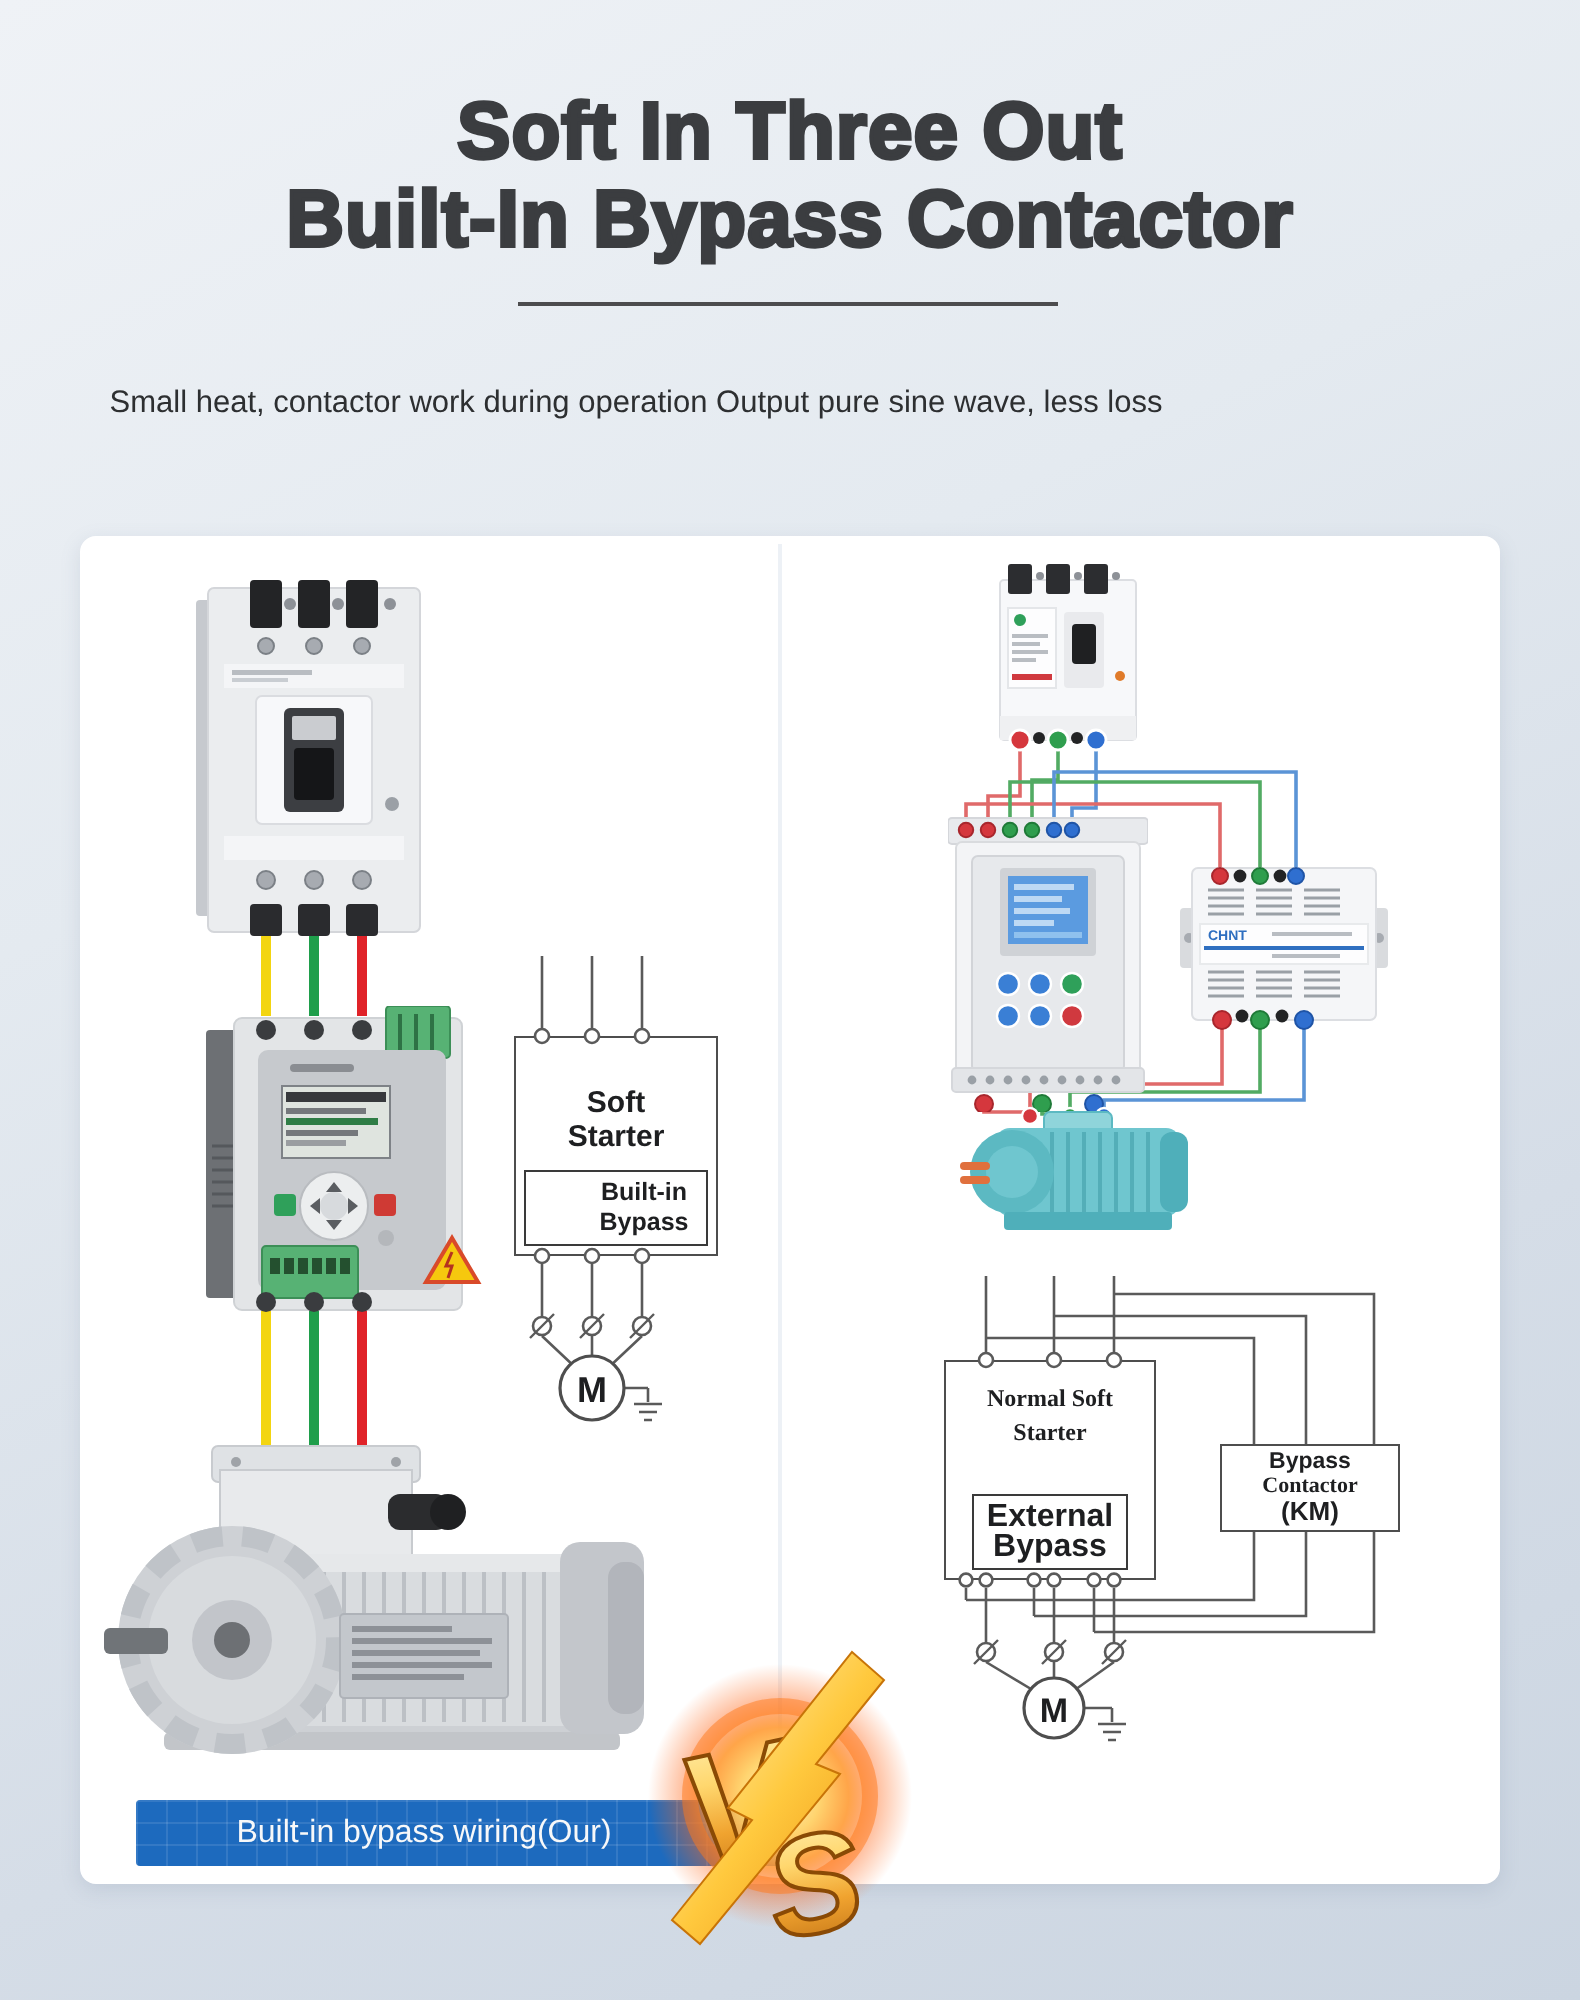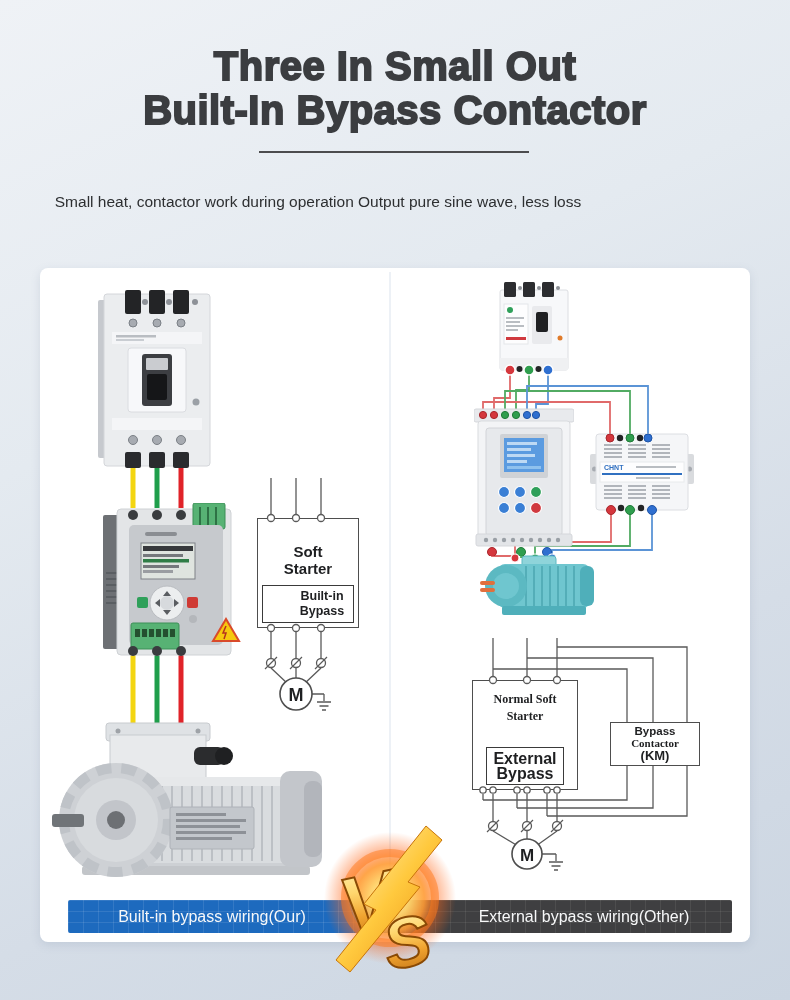--- a/index.html
+++ b/index.html
@@ -36,21 +36,21 @@
   .banner-right{left:390px;width:342px;background-color:#3f3f41;padding-left:46px;box-sizing:border-box;
           background-image:linear-gradient(rgba(255,255,255,.07) 1px,transparent 1px),
                            linear-gradient(90deg,rgba(255,255,255,.07) 1px,transparent 1px);}
 </style>
 </head>
 <body>
 
 <div id="page">
 
   <div class="title">
-    <div>Three In Small Out</div>
+    <div>Soft In Three Out</div>
     <div>Built-In Bypass Contactor</div>
   </div>
   <div class="title-divider"></div>
   <div class="subtitle">
     <div>Small heat, contactor work during operation Output pure sine wave, less loss</div>
   </div>
 
   <div class="card"></div>
   <div class="center-divider"></div>
 
@@ -411,23 +411,20 @@
 
     <circle cx="296" cy="694" r="16" fill="#ffffff" stroke="#4e4e4e" stroke-width="1.6"></circle>
     <text x="296" y="701" font-size="18" font-weight="bold" fill="#1e1f21" text-anchor="middle">M</text>
     <circle cx="527" cy="854" r="15" fill="#ffffff" stroke="#4e4e4e" stroke-width="1.6"></circle>
     <text x="527" y="861" font-size="17" font-weight="bold" fill="#1e1f21" text-anchor="middle">M</text>
   </svg>
 
   <div class="banner banner-left">
     <span>Built-in bypass wiring(Our)</span>
   </div>
-  <div class="banner banner-right">
-    <span>External bypass wiring(Other)</span>
-  </div>
 
   <svg class="layer" style="left:322px;top:824px;z-index:5" width="136" height="150" viewBox="0 0 136 150">
     <defs>
       <radialGradient id="vsglow" cx="50%" cy="50%" r="50%">
         <stop offset="0%" stop-color="#fff3c4" stop-opacity="1"></stop>
         <stop offset="30%" stop-color="#ffd36b" stop-opacity="0.97"></stop>
         <stop offset="52%" stop-color="#ff9b35" stop-opacity="0.9"></stop>
         <stop offset="72%" stop-color="#ff6a1e" stop-opacity="0.45"></stop>
         <stop offset="100%" stop-color="#ff6a1e" stop-opacity="0"></stop>
       </radialGradient>

